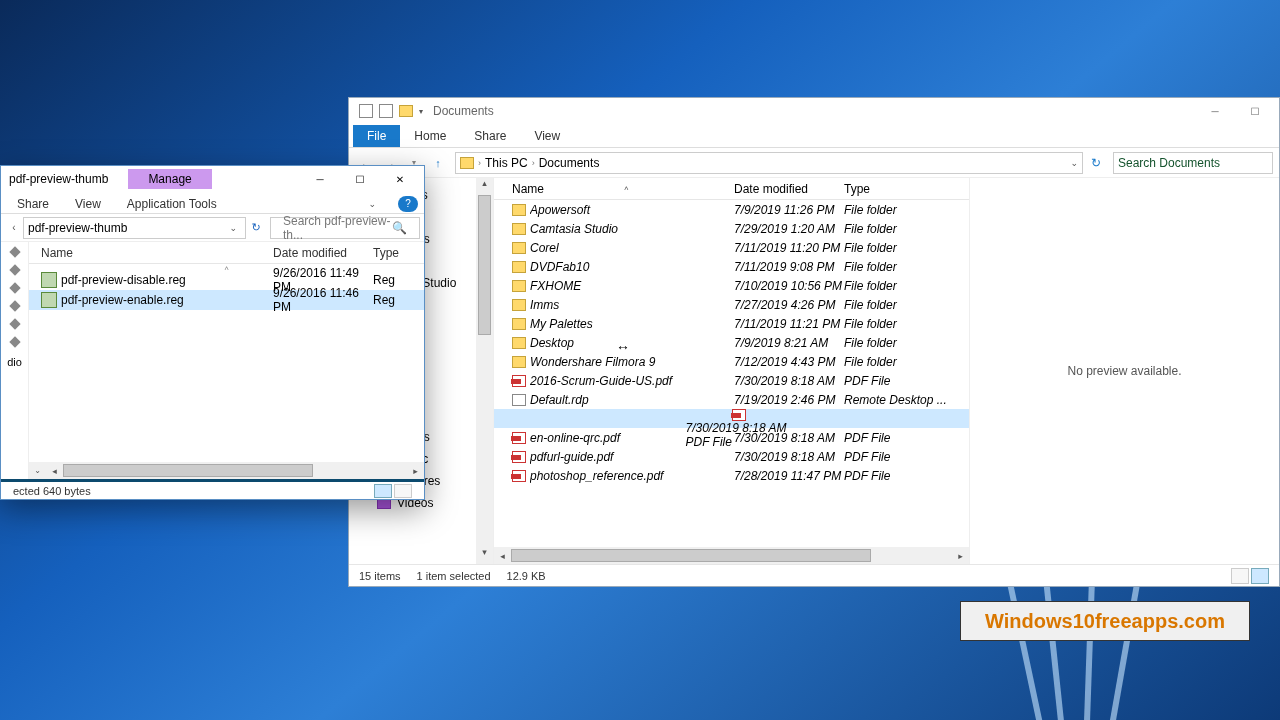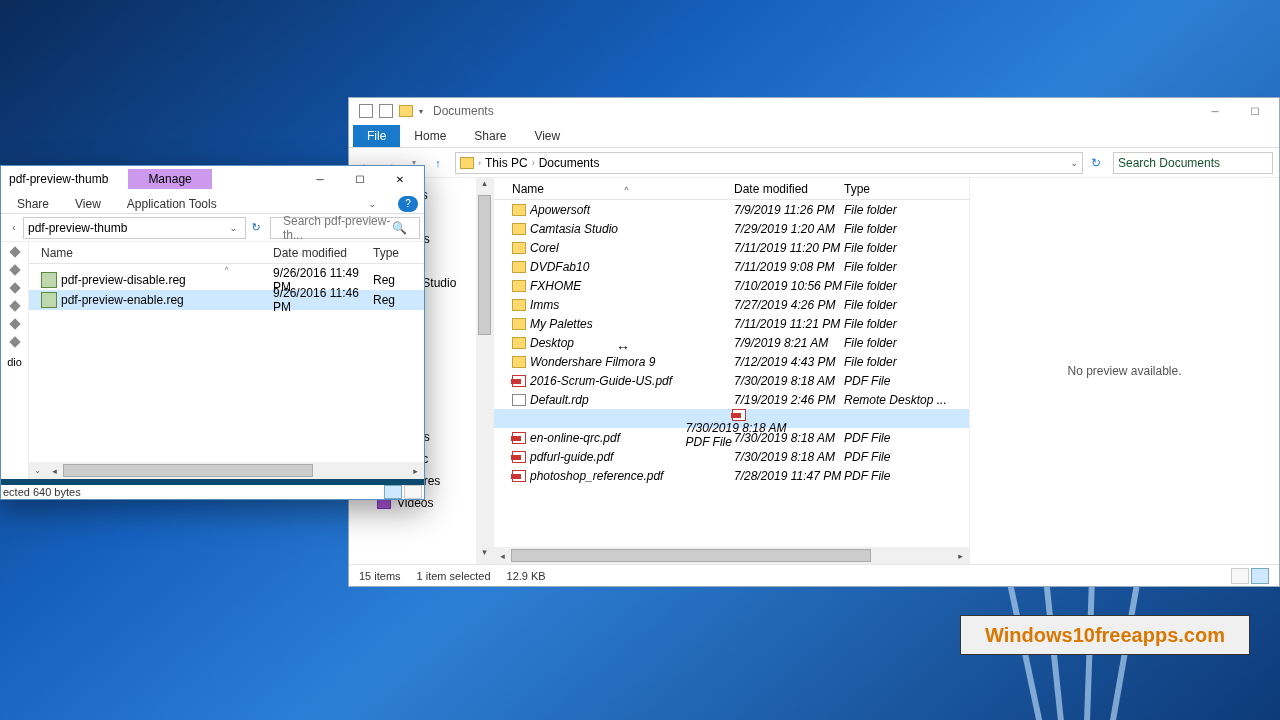--- a/index.html
+++ b/index.html
@@ -10,21 +10,21 @@
 }
 .light-rays {
   position: absolute; left: 940px; top: 400px; width: 340px; height: 320px;
 }
 .ray { position: absolute; background: rgba(200,230,255,0.6); width: 6px; height: 400px; transform-origin: top center; top: 150px; left: 100px;}
 .ray:nth-child(1){ transform: rotate(-12deg); left: 60px;}
 .ray:nth-child(2){ transform: rotate(-6deg); left: 100px;}
 .ray:nth-child(3){ transform: rotate(2deg); left: 150px;}
 .ray:nth-child(4){ transform: rotate(10deg); left: 200px;}
 .watermark {
-  position: absolute; left: 960px; top: 615px; width: 290px; height: 40px;
+  position: absolute; left: 960px; top: 601px; width: 290px; height: 40px;
   background: #f0f0f0; border: 1px solid #333; display: flex; align-items: center; justify-content: center;
 }
 .watermark span { font-size: 20px; font-weight: bold; color: #d97700; }
 
 
 .win-front {
   position: absolute; left: 0; top: 165px; width: 425px; height: 335px;
   background: #fff; border: 1px solid #5a8fc4; box-shadow: 0 10px 30px rgba(0,0,0,0.4);
   display: flex; flex-direction: column; font-size: 11px;
 }
@@ -57,21 +57,21 @@
 .wf-cols .c3 { color:#333; font-size:12px;}
 .wf-row { display:flex; height: 20px; align-items:center; padding-left: 12px;}
 .wf-row.sel { background: #cde8ff;}
 .wf-row .ic { width: 16px; height:16px; margin-right: 4px; background:#c0d8b0; border: 1px solid #5a8a3a; font-size:8px; display:flex;align-items:center; justify-content:center; color:#2a5a1a;}
 .wf-row .n { width: 212px; font-size:12px;}
 .wf-row .d { width: 100px; font-size:12px;}
 .wf-row .t { font-size:12px;}
 .wf-hscroll { height: 17px; background:#f0f0f0; display:flex; align-items:center;}
 .wf-hscroll .ar { width: 17px; text-align:center; font-size:9px; color:#555;}
 .wf-hscroll .thumb { width: 250px; height:13px; background:#ccc; border:1px solid #aaa;}
-.wf-status { height: 20px; display:flex; align-items:center; padding: 0 2px; font-size:11px; color:#333; border-top:6px solid #0c4a6e;}
+.wf-status { height: 20px; display:flex; align-items:center; padding: 0 12px; font-size:11px; color:#333; border-top:3px solid #0c4a6e;}
 
 
 .win-back {
   position: absolute; left: 348px; top: 97px; width: 932px; height: 490px;
   background: #fff; border: 1px solid #9ab; 
   display: flex; flex-direction: column; font-size: 12px;
 }
 .wb-titlebar { height: 26px; display:flex; align-items:center; padding: 0 4px;}
 .wb-qat { display:flex; gap: 6px; align-items:center; padding-left: 6px;}
 .wb-qat-icon { width: 14px; height: 14px; background:#fff; border:1px solid #888;}

